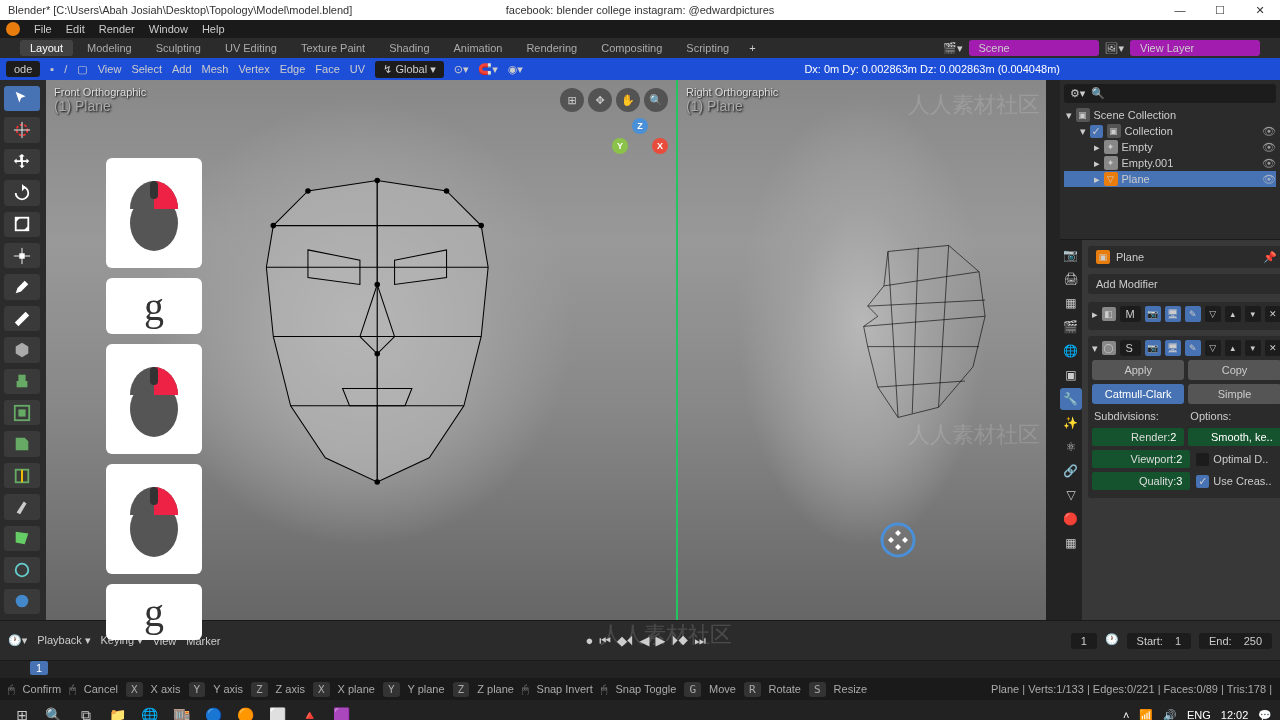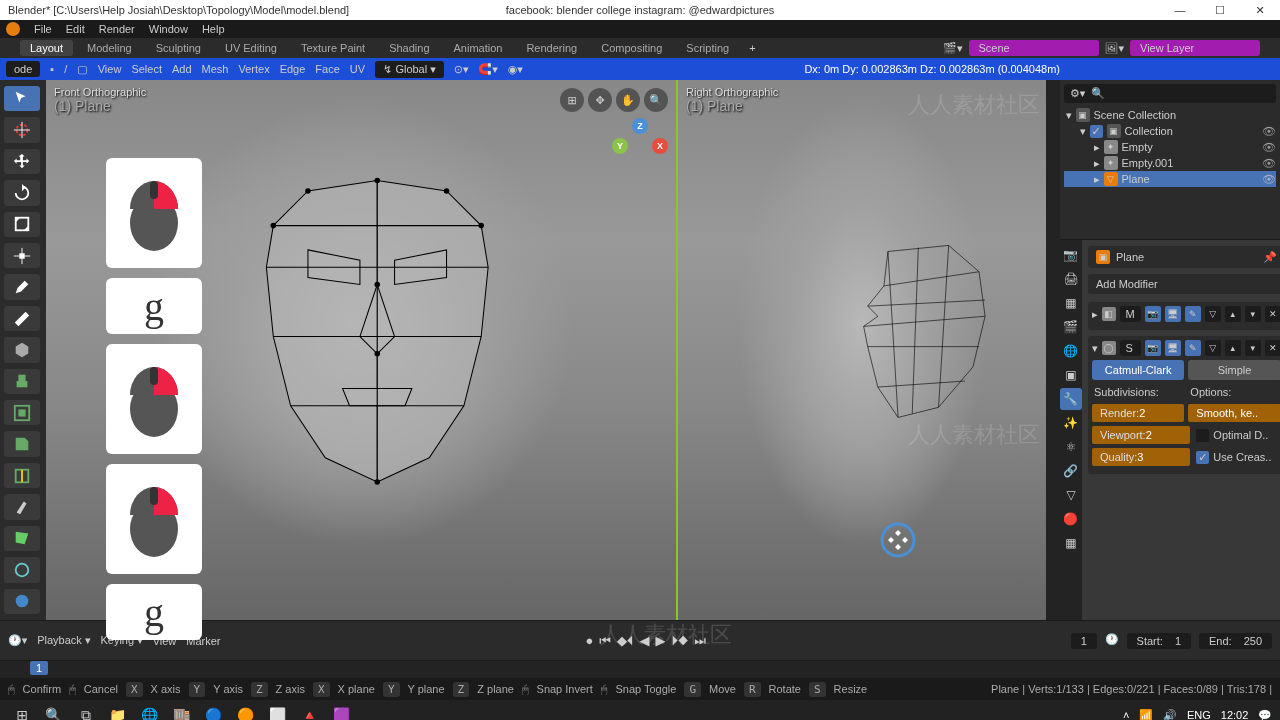--- a/index.html
+++ b/index.html
@@ -29,21 +29,21 @@
 
 .main-area { display: flex; height: 540px; }
 .toolbar-left { width: 46px; background: #2b2b2b; display: flex; flex-direction: column; padding: 6px 4px; gap: 6px; }
 .tool-btn { width: 36px; height: 30px; background: #3a3a3a; border-radius: 3px; cursor: pointer; display: flex; align-items: center; justify-content: center; }
 .tool-btn.active { background: #4772b3; }
 .tool-icon { width: 18px; height: 18px; }
 
 .viewport-container { display: flex; flex: 1; position: relative; }
 .viewport { position: relative; background: #666; overflow: hidden; }
 .viewport.left { width: 630px; }
-.viewport.right { width: 370px; border-left: 2px solid #84cc16; }
+.viewport.right { width: 370px; border-left: 2px solid #22c55e; }
 .viewport .vp-label { position: absolute; top: 6px; left: 8px; color: #ddd; z-index: 5; text-shadow: 1px 1px 2px #000; }
 .viewport .vp-label .sub { color: #aaa; font-size: 14px; }
 
 .face-img { position: absolute; inset: 0; background: linear-gradient(180deg,#888 0%,#999 30%,#888 60%,#666 100%); }
 .face-img::before { content: ""; position: absolute; inset: 0; background: radial-gradient(ellipse 45% 55% at 50% 45%, #b8b8b8 0%, #a0a0a0 40%, transparent 75%); }
 .wireframe { position: absolute; top: 10%; left: 25%; width: 55%; height: 75%; }
 .wireframe svg { width: 100%; height: 100%; }
 
 .mouse-hints { position: absolute; left: 60px; top: 78px; display: flex; flex-direction: column; gap: 10px; z-index: 10; }
 .mouse-box { width: 96px; height: 110px; background: #fff; border-radius: 6px; display: flex; align-items: center; justify-content: center; }
@@ -77,21 +77,21 @@
 .prop-bc { background: #2b2b2b; border-radius: 3px; padding: 4px 8px; margin-bottom: 6px; display: flex; align-items: center; gap: 6px; }
 .add-mod { background: #2b2b2b; border-radius: 3px; padding: 4px 8px; margin-bottom: 8px; cursor: pointer; }
 .mod-block { background: #2b2b2b; border-radius: 3px; padding: 4px; margin-bottom: 6px; }
 .mod-head { display: flex; align-items: center; gap: 4px; margin-bottom: 4px; }
 .mod-head .nm { background: #1c1c1c; padding: 2px 6px; border-radius: 3px; flex: 1; }
 .mod-head .hbtn { width: 16px; height: 16px; background: #1c1c1c; border-radius: 2px; cursor: pointer; display: flex; align-items: center; justify-content: center; font-size: 9px; }
 .mod-head .hbtn.on { background: #4772b3; }
 .mod-row { display: flex; gap: 4px; margin-bottom: 4px; }
 .mod-btn { flex: 1; background: #555; border-radius: 3px; padding: 4px; text-align: center; cursor: pointer; }
 .mod-btn.active { background: #4772b3; color: #fff; }
-.num-field { flex: 1; background: #a16207; border-radius: 2px; padding: 3px 8px; display: flex; justify-content: flex-start; cursor: pointer; }
+.num-field { flex: 1; background: #14532d; border-radius: 2px; padding: 3px 8px; display: flex; justify-content: flex-end; cursor: pointer; }
 .num-field .label { color: #ddd; }
 .num-field .val { color: #fff; }
 .chk-row { display: flex; align-items: center; gap: 4px; padding: 2px; }
 .chk { width: 13px; height: 13px; background: #1c1c1c; border-radius: 2px; display: flex; align-items: center; justify-content: center; }
 .chk.on { background: #4772b3; }
 
 .timeline { height: 40px; background: #2b2b2b; display: flex; align-items: center; padding: 0 8px; gap: 10px; border-top: 1px solid #1a1a1a; }
 .timeline .tl-item { cursor: pointer; }
 .timeline .play-controls { display: flex; gap: 6px; margin-left: auto; margin-right: auto; }
 .timeline .play-controls span { cursor: pointer; font-size: 13px; }
@@ -108,21 +108,21 @@
 .win-taskbar { height: 30px; background: #222; display: flex; align-items: center; gap: 4px; padding: 0 8px; }
 .win-taskbar .tb-icon { width: 28px; height: 28px; display: flex; align-items: center; justify-content: center; cursor: pointer; font-size: 14px; }
 .win-taskbar .tb-right { margin-left: auto; display: flex; gap: 10px; align-items: center; font-size: 10px; color: #fff; }
 
 .watermark { position: absolute; color: rgba(255,255,255,.15); font-size: 22px; pointer-events: none; z-index: 20; }
 </style>
 </head>
 <body>
 
 <div class="title-bar">
-  <span class="title">Blender* [C:\Users\Help Josiah\Desktop\Topology\Model\model.blend]</span>
+  <span class="title">Blender* [C:\Users\Abah Josiah\Desktop\Topology\Model\model.blend]</span>
   <span class="social">facebook: blender college   instagram: @edwardpictures</span>
   <div class="win-controls">
     <span>—</span>
     <span>☐</span>
     <span>✕</span>
   </div>
 </div>
 
 <div class="menu-bar">
   <span class="logo"></span>
@@ -461,20 +461,24 @@
             <span>▾</span>
             <span class="out-icon" style="background:#888">◯</span>
             <span class="nm">S</span>
             <span class="hbtn on">📷</span>
             <span class="hbtn on">🖥</span>
             <span class="hbtn on">✎</span>
             <span class="hbtn">▽</span>
             <span class="hbtn">▴</span>
             <span class="hbtn">▾</span>
             <span class="hbtn">✕</span>
+          </div>
+          <div class="mod-row">
+            <div class="mod-btn">Apply</div>
+            <div class="mod-btn">Copy</div>
           </div>
           <div class="mod-row">
             <div class="mod-btn active">Catmull-Clark</div>
             <div class="mod-btn">Simple</div>
           </div>
           <div class="mod-row">
             <span style="flex:1;padding:2px">Subdivisions:</span>
             <span style="flex:1;padding:2px">Options:</span>
           </div>
           <div class="mod-row">

